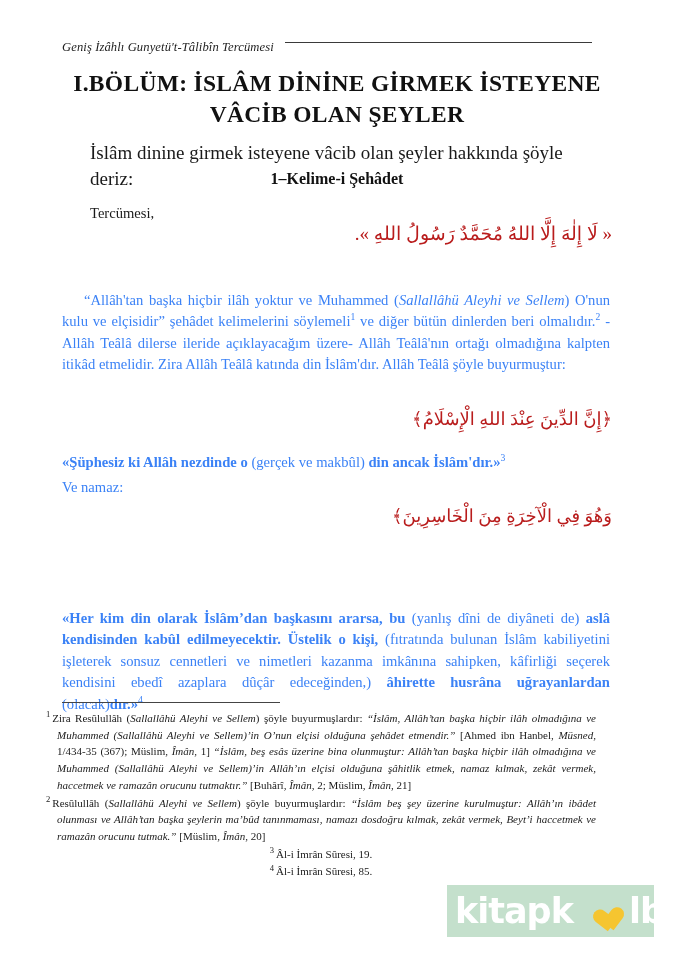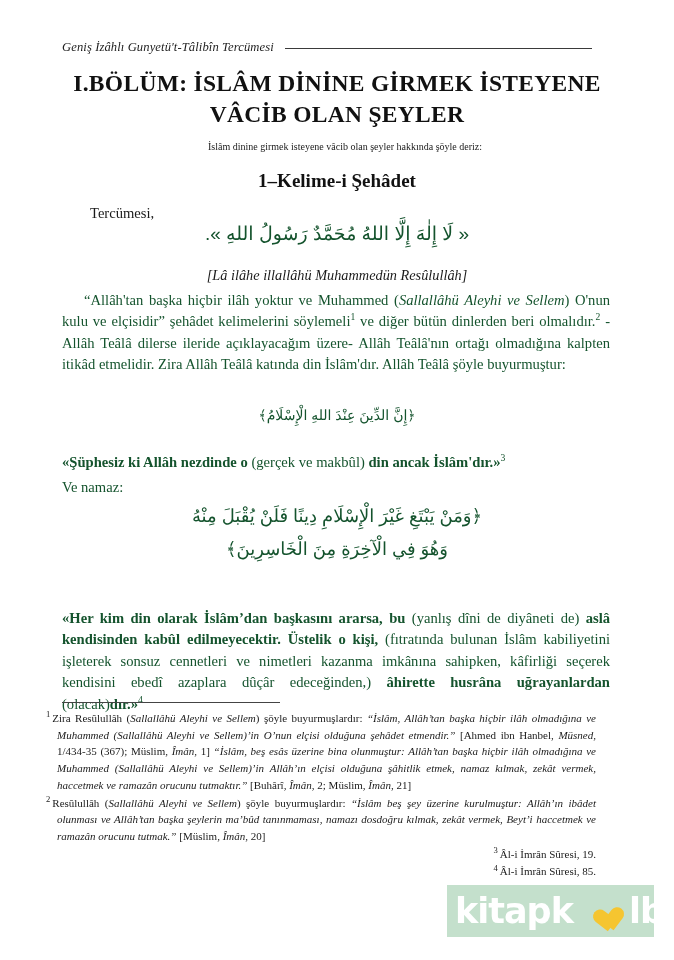--- a/index.html
+++ b/index.html
@@ -23,21 +23,20 @@
     height: 960px;
   }
 
   
   .running-head {
     position: absolute;
     left: 62px;
     top: 40px;
     width: 530px;
     display: flex;
-    align-items: center;
     gap: 11px;
   }
   .running-head-text {
     font-style: italic;
     font-size: 12.6px;
     letter-spacing: 0.1px;
     white-space: nowrap;
     color: #1c1c1c;
   }
   .running-head-rule {
@@ -62,66 +61,64 @@
     color: #111;
   }
   .chapter-title .line2 { display: block; }
 
   
   .intro-line {
     position: absolute;
     left: 90px;
     top: 140px;
     width: 510px;
-    font-size: 10px;
+    font-size: 19px;
     line-height: 1.35;
     color: #1a1a1a;
+  }
+
+  
+  .section-heading {
+    position: absolute;
+    left: 62px;
+    top: 170px;
+    width: 550px;
     text-align: center;
-  }
-
-  
-  .section-heading {
-    position: absolute;
-    left: 62px;
-    top: 170px;
-    width: 550px;
-    text-align: center;
-    font-size: 19px;
+    font-size: 16px;
     font-weight: bold;
     color: #111;
   }
 
   
   .lead-in {
     position: absolute;
     left: 90px;
     top: 205px;
     font-size: 14.6px;
     color: #1a1a1a;
   }
 
   
   .arabic {
     position: absolute;
     width: 550px;
     left: 62px;
-    text-align: center;
     direction: rtl;
-    font-family: Liberation Sans, sans-serif;
-    color: #14532d;
+    font-family: Liberation Serif, serif;
+    color: #b91c1c;
     unicode-bidi: bidi-override;
   }
   .arabic-shahada {
     top: 218px;
     font-size: 19px;
     line-height: 1.7;
   }
   .arabic-v1 {
     top: 404px;
-    font-size: 14px;
+    font-size: 18px;
     line-height: 1.7;
   }
   .arabic-v2 {
     top: 500px;
     font-size: 18px;
     line-height: 1.85;
   }
 
   
   .translit {
@@ -137,21 +134,21 @@
 
   
   .body-par {
     position: absolute;
     left: 62px;
     width: 548px;
     font-size: 14.6px;
     line-height: 1.465;
     text-align: justify;
     text-justify: inter-word;
-    color: #14532d;
+    color: #3b82f6;
     hyphens: manual;
   }
   .par-1 { top: 290px; text-indent: 22px; }
   .par-2 { top: 452px; }
   .par-3 { top: 477px; }
   .par-4 { top: 584px; margin-top: 24px; }
 
   b, .bold { font-weight: bold; }
   i, .ital { font-style: italic; }
   sup {
@@ -181,21 +178,21 @@
     color: #1a1a1a;
   }
   .fn {
     display: block;
     text-align: justify;
     text-indent: -11px;
     padding-left: 11px;
     margin-bottom: 1px;
   }
   .fn-short {
-    text-align: right;
+    text-align: center;
   }
   .fn-mark {
     font-size: 0.78em;
     vertical-align: super;
     line-height: 0;
     padding-right: 2px;
   }
 
   
   .watermark {
@@ -267,36 +264,34 @@
   </div>
 
   <div class="intro-line">İslâm dinine girmek isteyene vâcib olan şeyler hakkında şöyle deriz:</div>
 
   <div class="section-heading">1–Kelime-i Şehâdet</div>
 
   <div class="lead-in">Tercümesi,</div>
 
   <div class="arabic arabic-shahada">« لَا إِلٰهَ إِلَّا اللهُ مُحَمَّدٌ رَسُولُ اللهِ ».</div>
 
-  <div class="translit">[Lâ ilâhe illallâhü Muhammedün Resûlullâh]</div>
 
   <div class="body-par par-1">
     <span>“Allâh'tan başka hiçbir ilâh yoktur ve Muhammed (</span><i>Sallallâhü Aleyhi ve Sellem</i><span>) O'nun kulu ve elçisidir” şehâdet kelimelerini söylemeli</span><sup>1</sup><span> ve diğer bütün dinlerden beri olmalıdır.</span><sup>2</sup><span> -Allâh Teâlâ dilerse ileride açıklayacağım üzere- Allâh Teâlâ'nın ortağı olmadığına kalpten itikâd etmelidir. Zira Allâh Teâlâ katında din İslâm'dır. Allâh Teâlâ şöyle buyurmuştur:</span>
   </div>
 
   <div class="arabic arabic-v1">﴿إِنَّ الدِّينَ عِنْدَ اللهِ الْإِسْلَامُ﴾</div>
 
   <div class="body-par par-2">
     <b>«Şüphesiz ki Allâh nezdinde o</b><span> (gerçek ve makbûl) </span><b>din ancak İslâm'dır.»</b><sup>3</sup>
   </div>
 
   <div class="body-par par-3">Ve namaz:</div>
 
   <div class="arabic arabic-v2">
-    <div>﴿وَمَنْ يَبْتَغِ غَيْرَ الْإِسْلَامِ دِينًا فَلَنْ يُقْبَلَ مِنْهُ</div>
     <div>وَهُوَ فِي الْآخِرَةِ مِنَ الْخَاسِرِينَ﴾</div>
   </div>
 
   <div class="body-par par-4">
     <b>«Her kim din olarak İslâm’dan başkasını ararsa, bu</b><span> (yanlış dîni de diyâneti de) </span><b>aslâ kendisinden kabûl edilmeyecektir. Üstelik o kişi,</b><span> (fıtratında bulunan İslâm kabiliyetini işleterek sonsuz cennetleri ve nimetleri kazanma imkânına sahipken, kâfirliği seçerek kendisini ebedî azaplara dûçâr edeceğinden,) </span><b>âhirette husrâna uğrayanlardan</b><span> (olacak)</span><b>dır.»</b><sup>4</sup>
   </div>
 
   <div class="fn-rule"></div>
 
   <div class="footnotes" id="footnotes-container">

